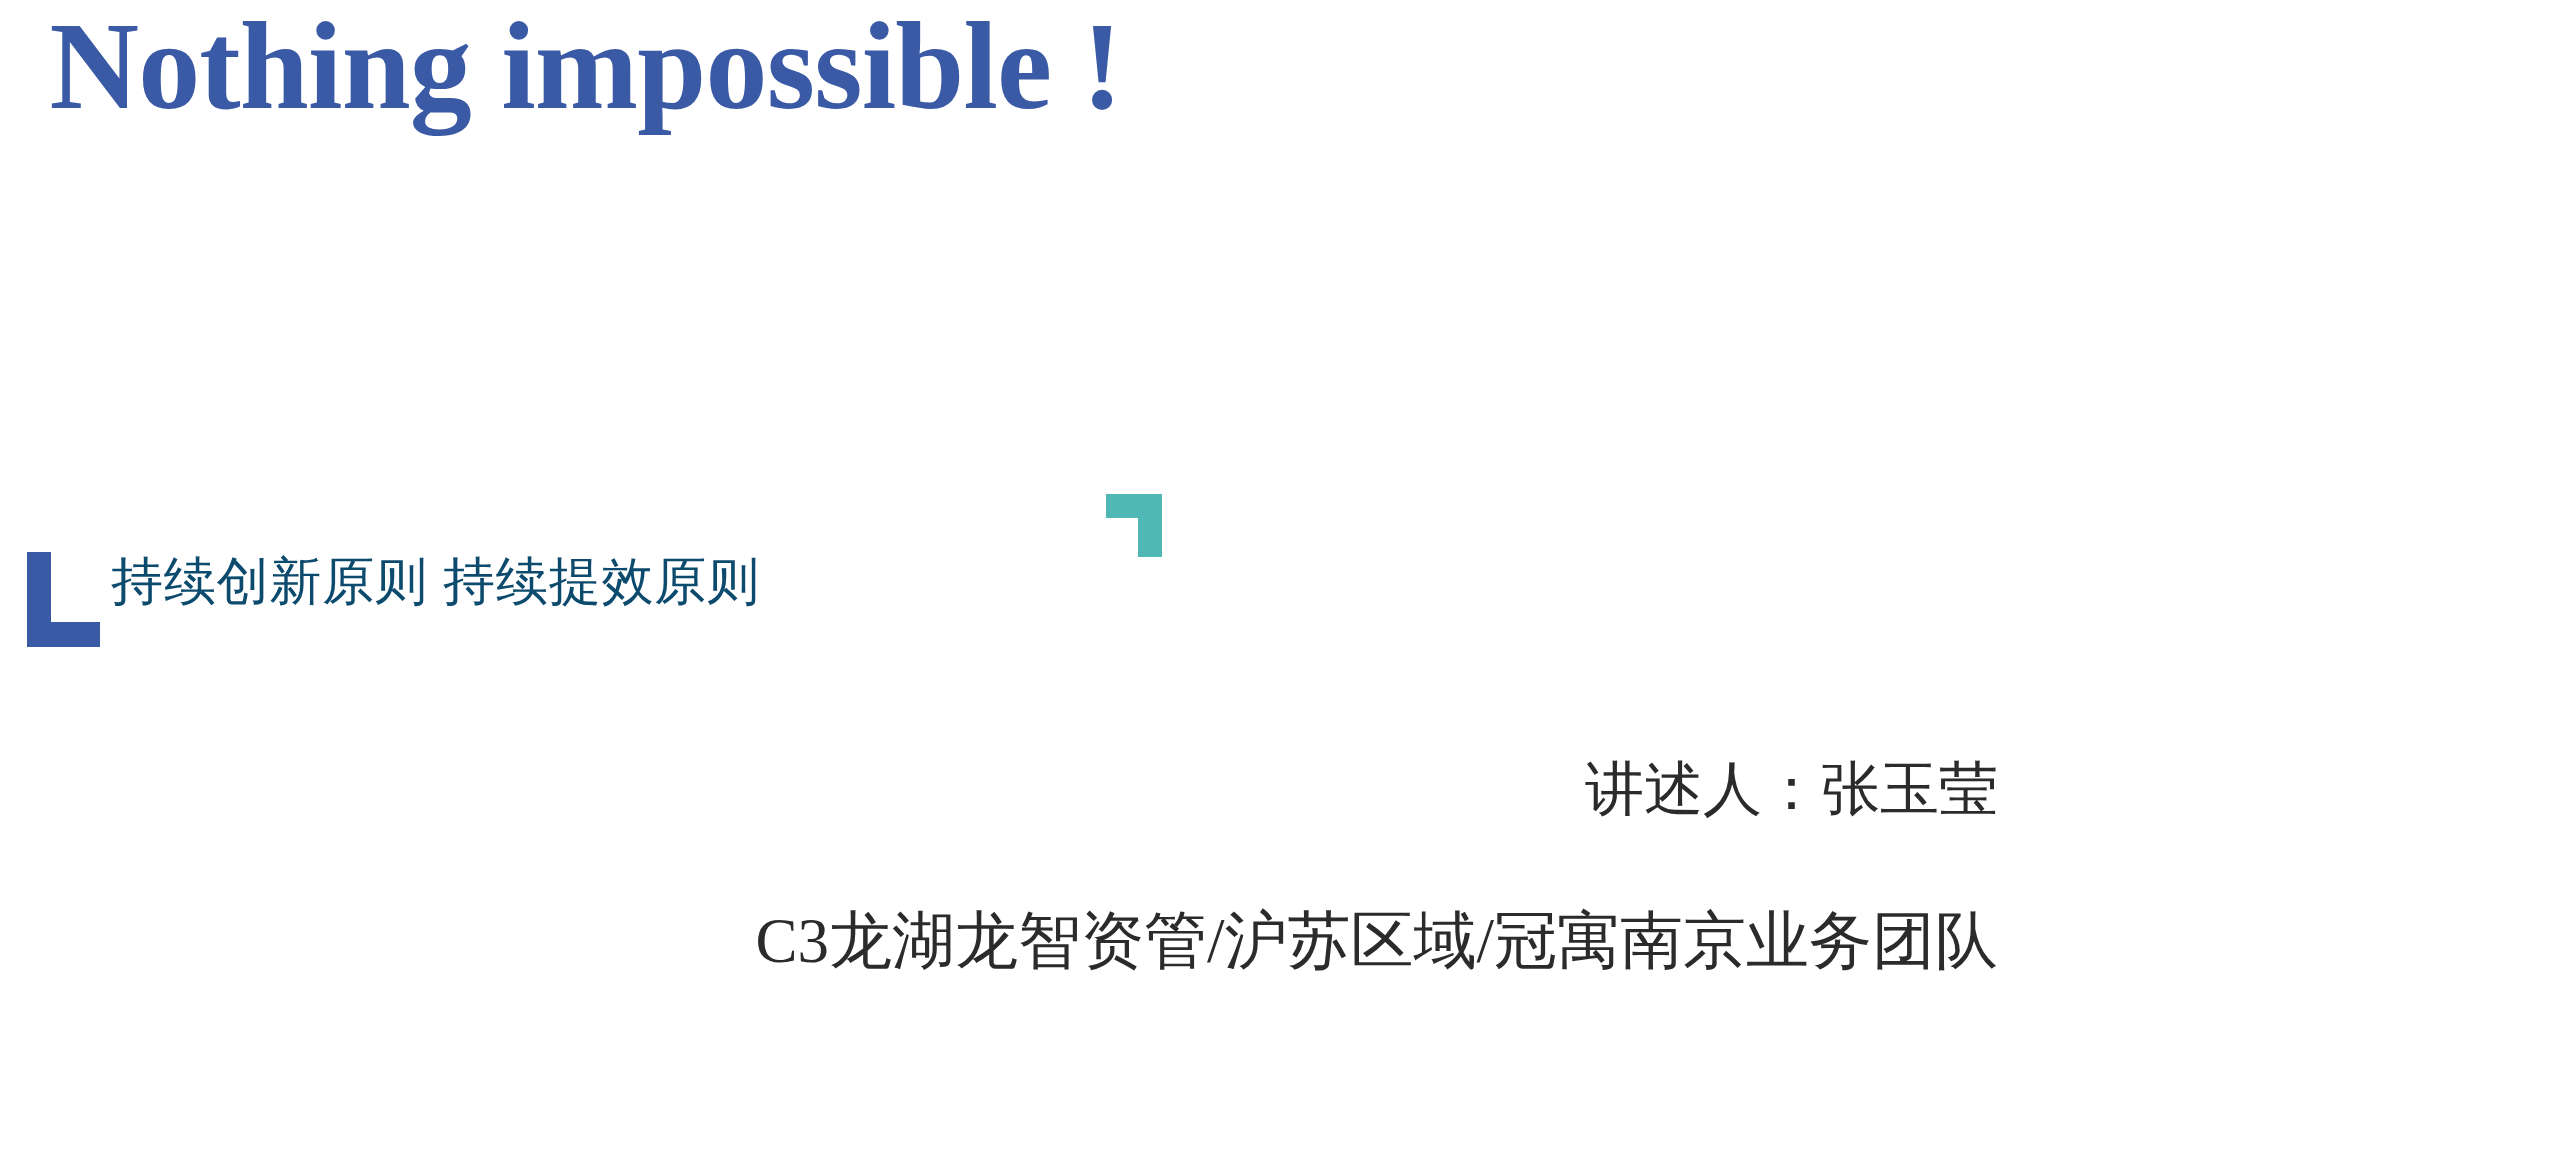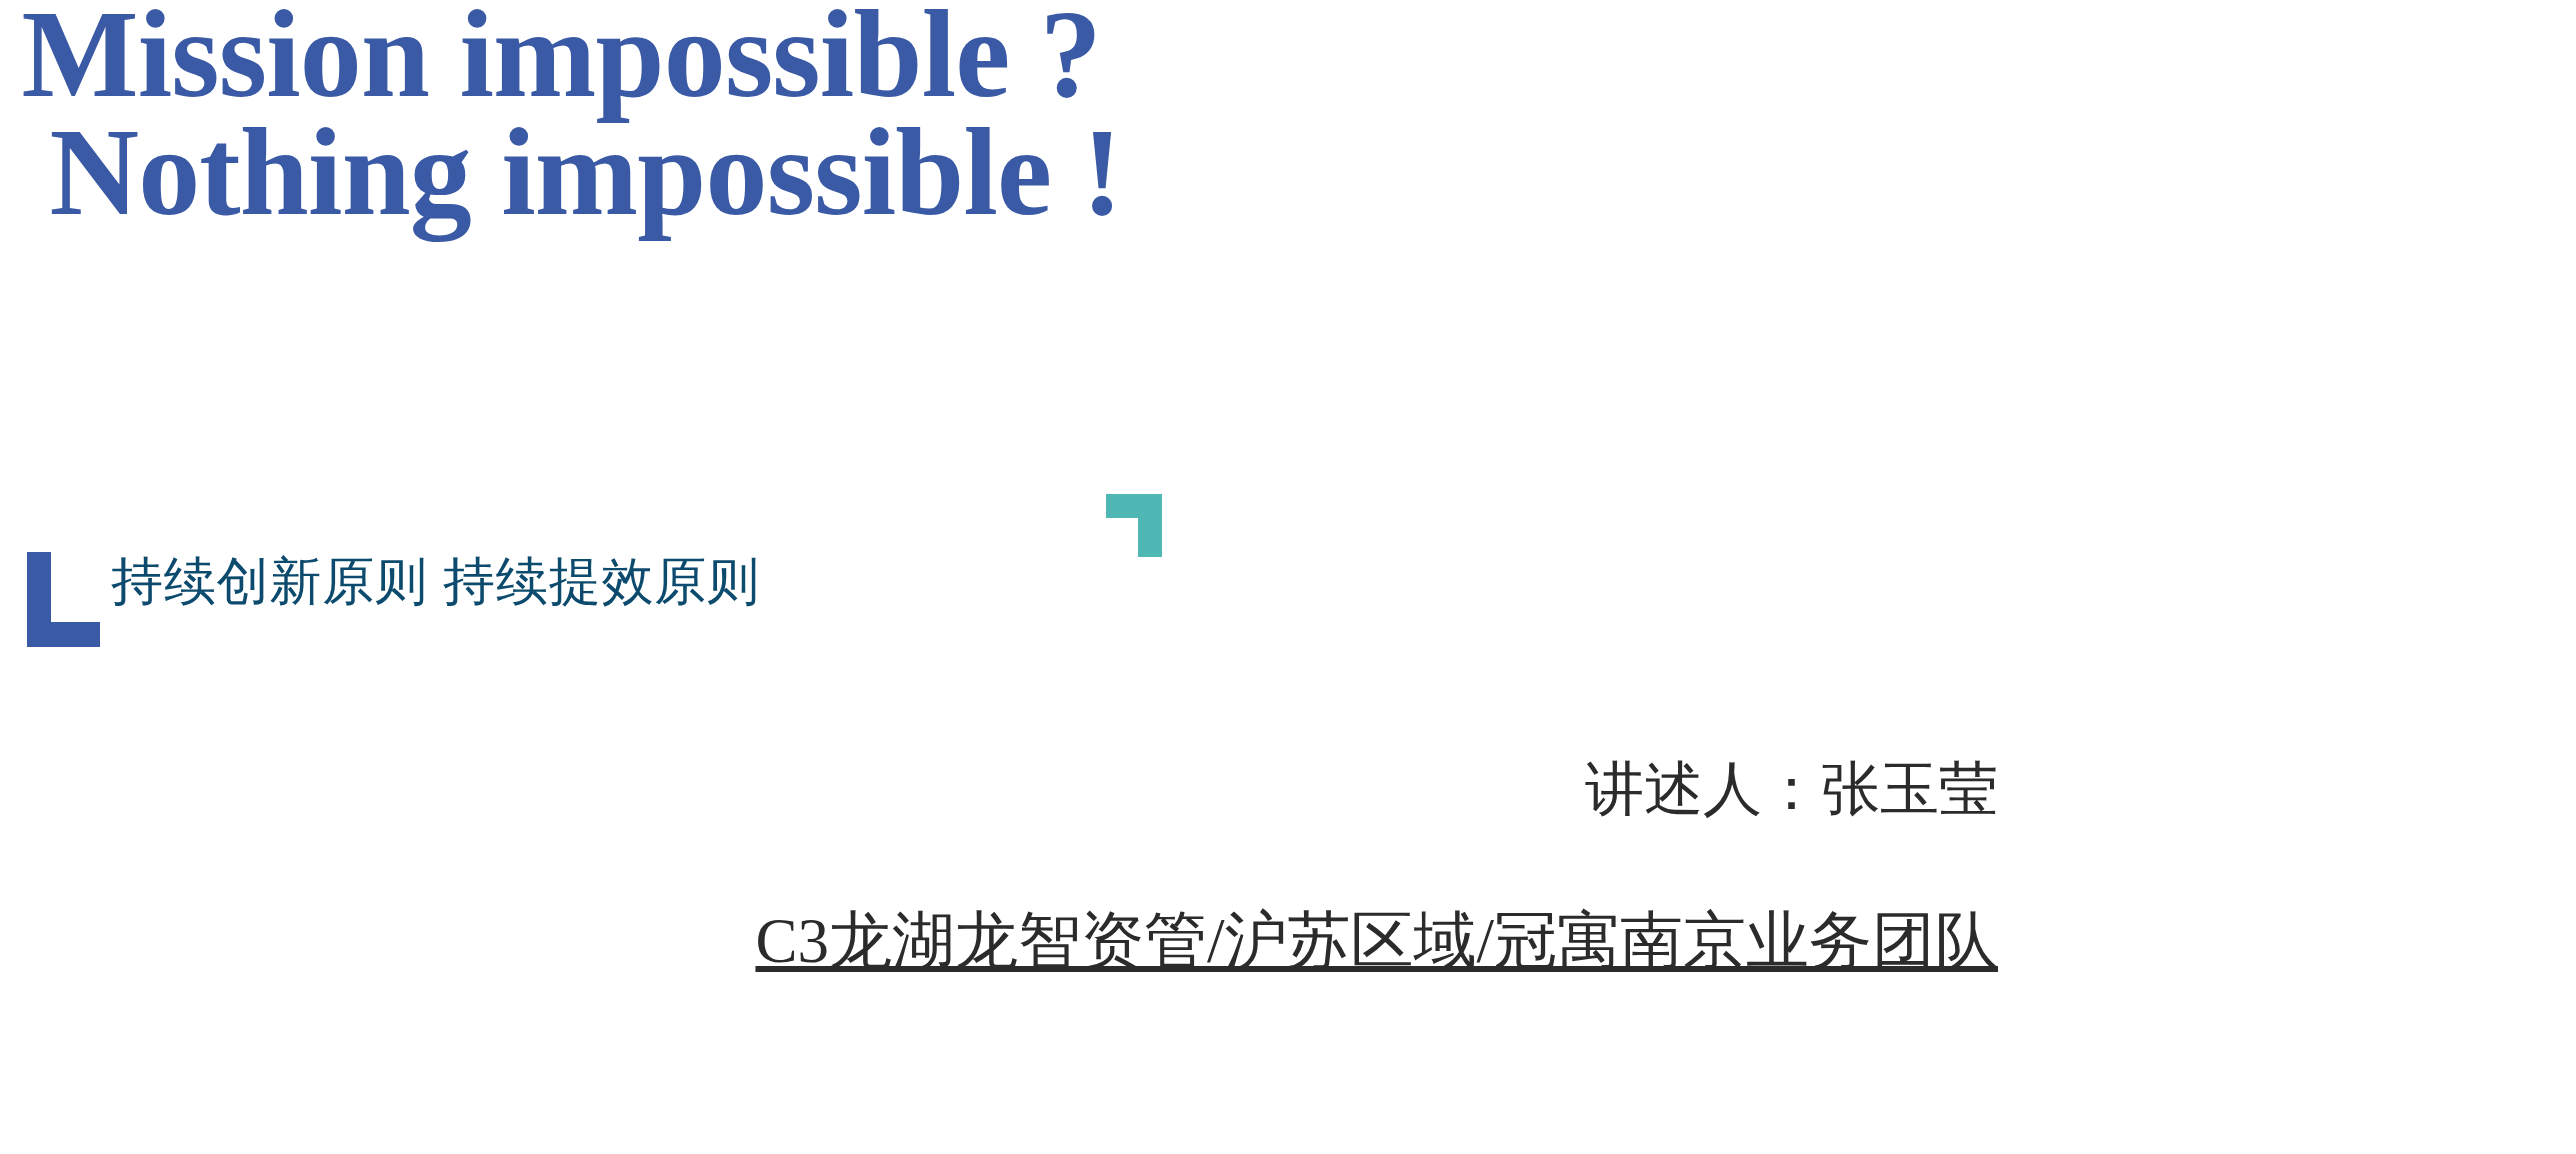--- a/index.html
+++ b/index.html
@@ -124,30 +124,28 @@
     white-space: nowrap;
   }
   .presenter-name {
     font-size: 59px;
     line-height: 79px;
   }
   .presenter-team {
     font-size: 63px;
     line-height: 82px;
     margin-top: 71px;
-    text-decoration: underline;
   }
 </style>
 </head>
 <body>
 
 <div class="slide">
 
   <div class="headline">
-    <div class="headline-line first">Mission impossible ?</div>
     <div class="headline-line second">Nothing impossible !</div>
   </div>
 
   <div class="subtitle-block">
 
     <div class="bracket bracket-left">
       <span class="v-bar"></span>
       <span class="h-bar"></span>
     </div>
 

